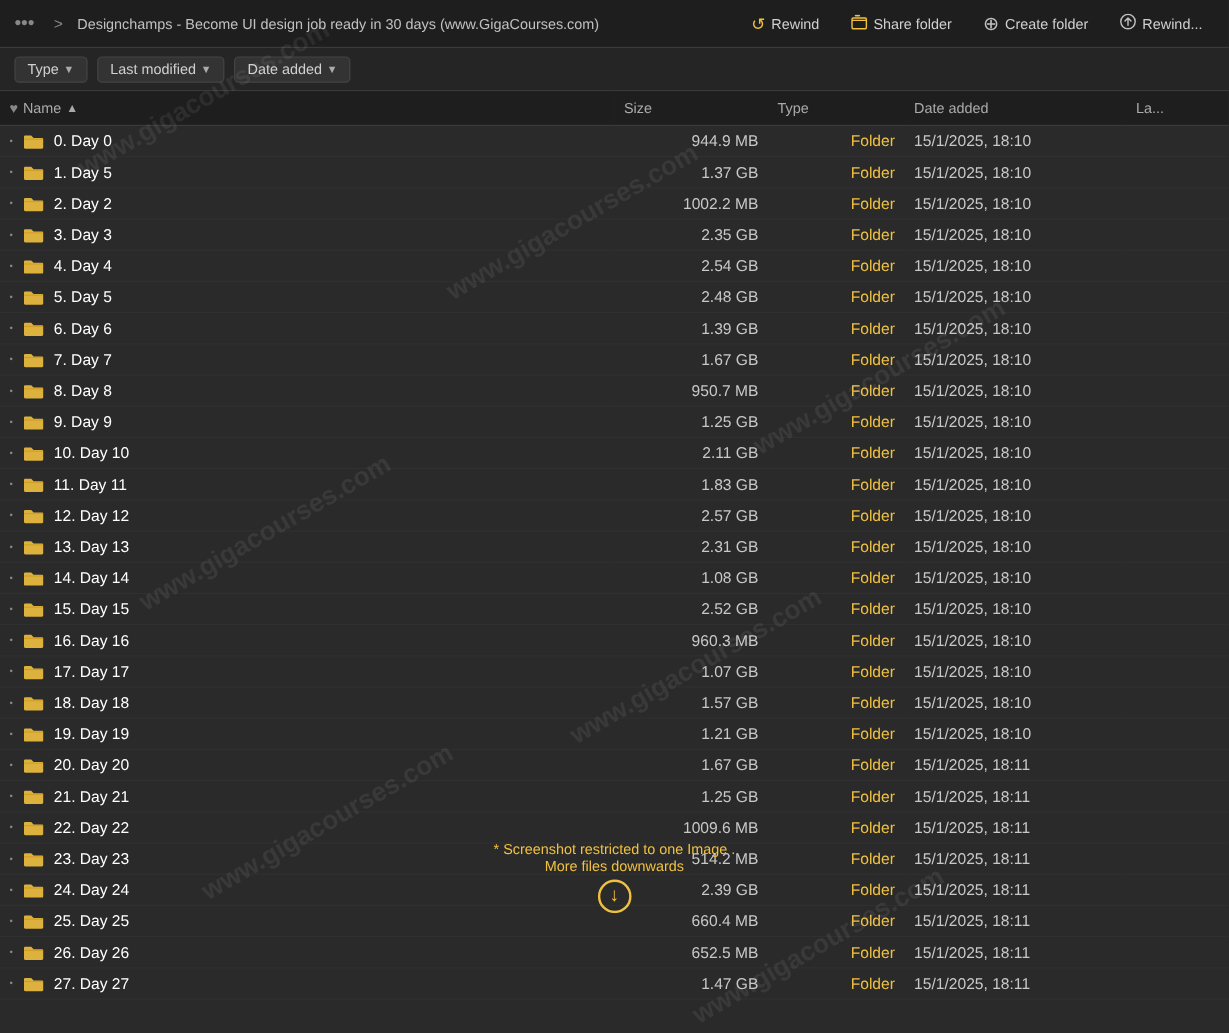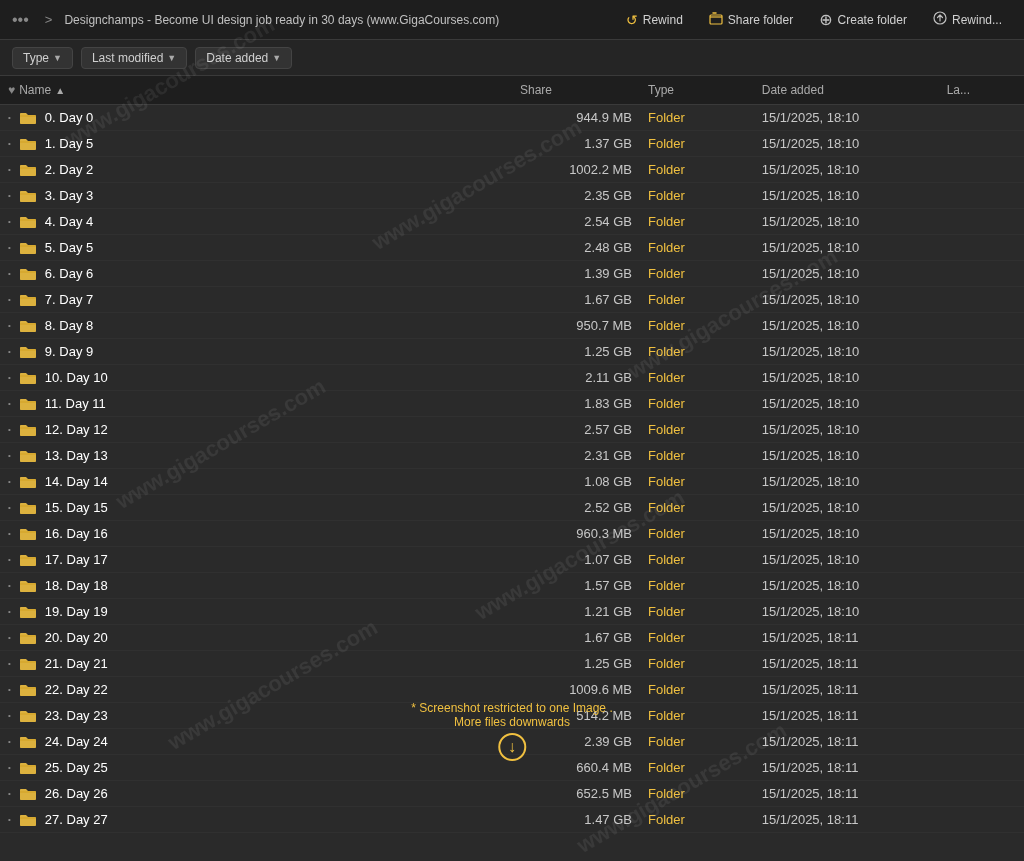--- a/index.html
+++ b/index.html
@@ -140,21 +140,21 @@
       flex-shrink: 0;
     }
     .folder-icon svg {
       width: 18px;
       height: 14px;
     }
     .file-name {
       color: #ffffff;
     }
     .td-size { text-align: right; color: #c0c0c0; }
-    .td-type { color: #f0c040; }
+    .td-type { color: #f0c040; text-align: right; }
     .td-date { color: #c0c0c0; }
     .td-last { color: #c0c0c0; }
 
     
     .watermark-overlay {
       position: fixed;
       top: 0; left: 0; right: 0; bottom: 0;
       pointer-events: none;
       z-index: 10;
       overflow: hidden;
@@ -268,21 +268,21 @@
 <table class="file-table">
   <thead>
     <tr>
       <th class="th-name">
         <div class="th-name-inner">
           <span class="heart-icon">♥</span>
           <span>Name</span>
           <span class="sort-icon">▲</span>
         </div>
       </th>
-      <th class="th-size">Share</th>
+      <th class="th-size">Size</th>
       <th class="th-type">Type</th>
       <th class="th-date">Date added</th>
       <th class="th-last">La...</th>
     </tr>
   </thead>
   <tbody id="file-rows">
   <tr>
       <td class="td-name">
         <div class="name-cell">
           <span class="dot-bullet">•</span>

